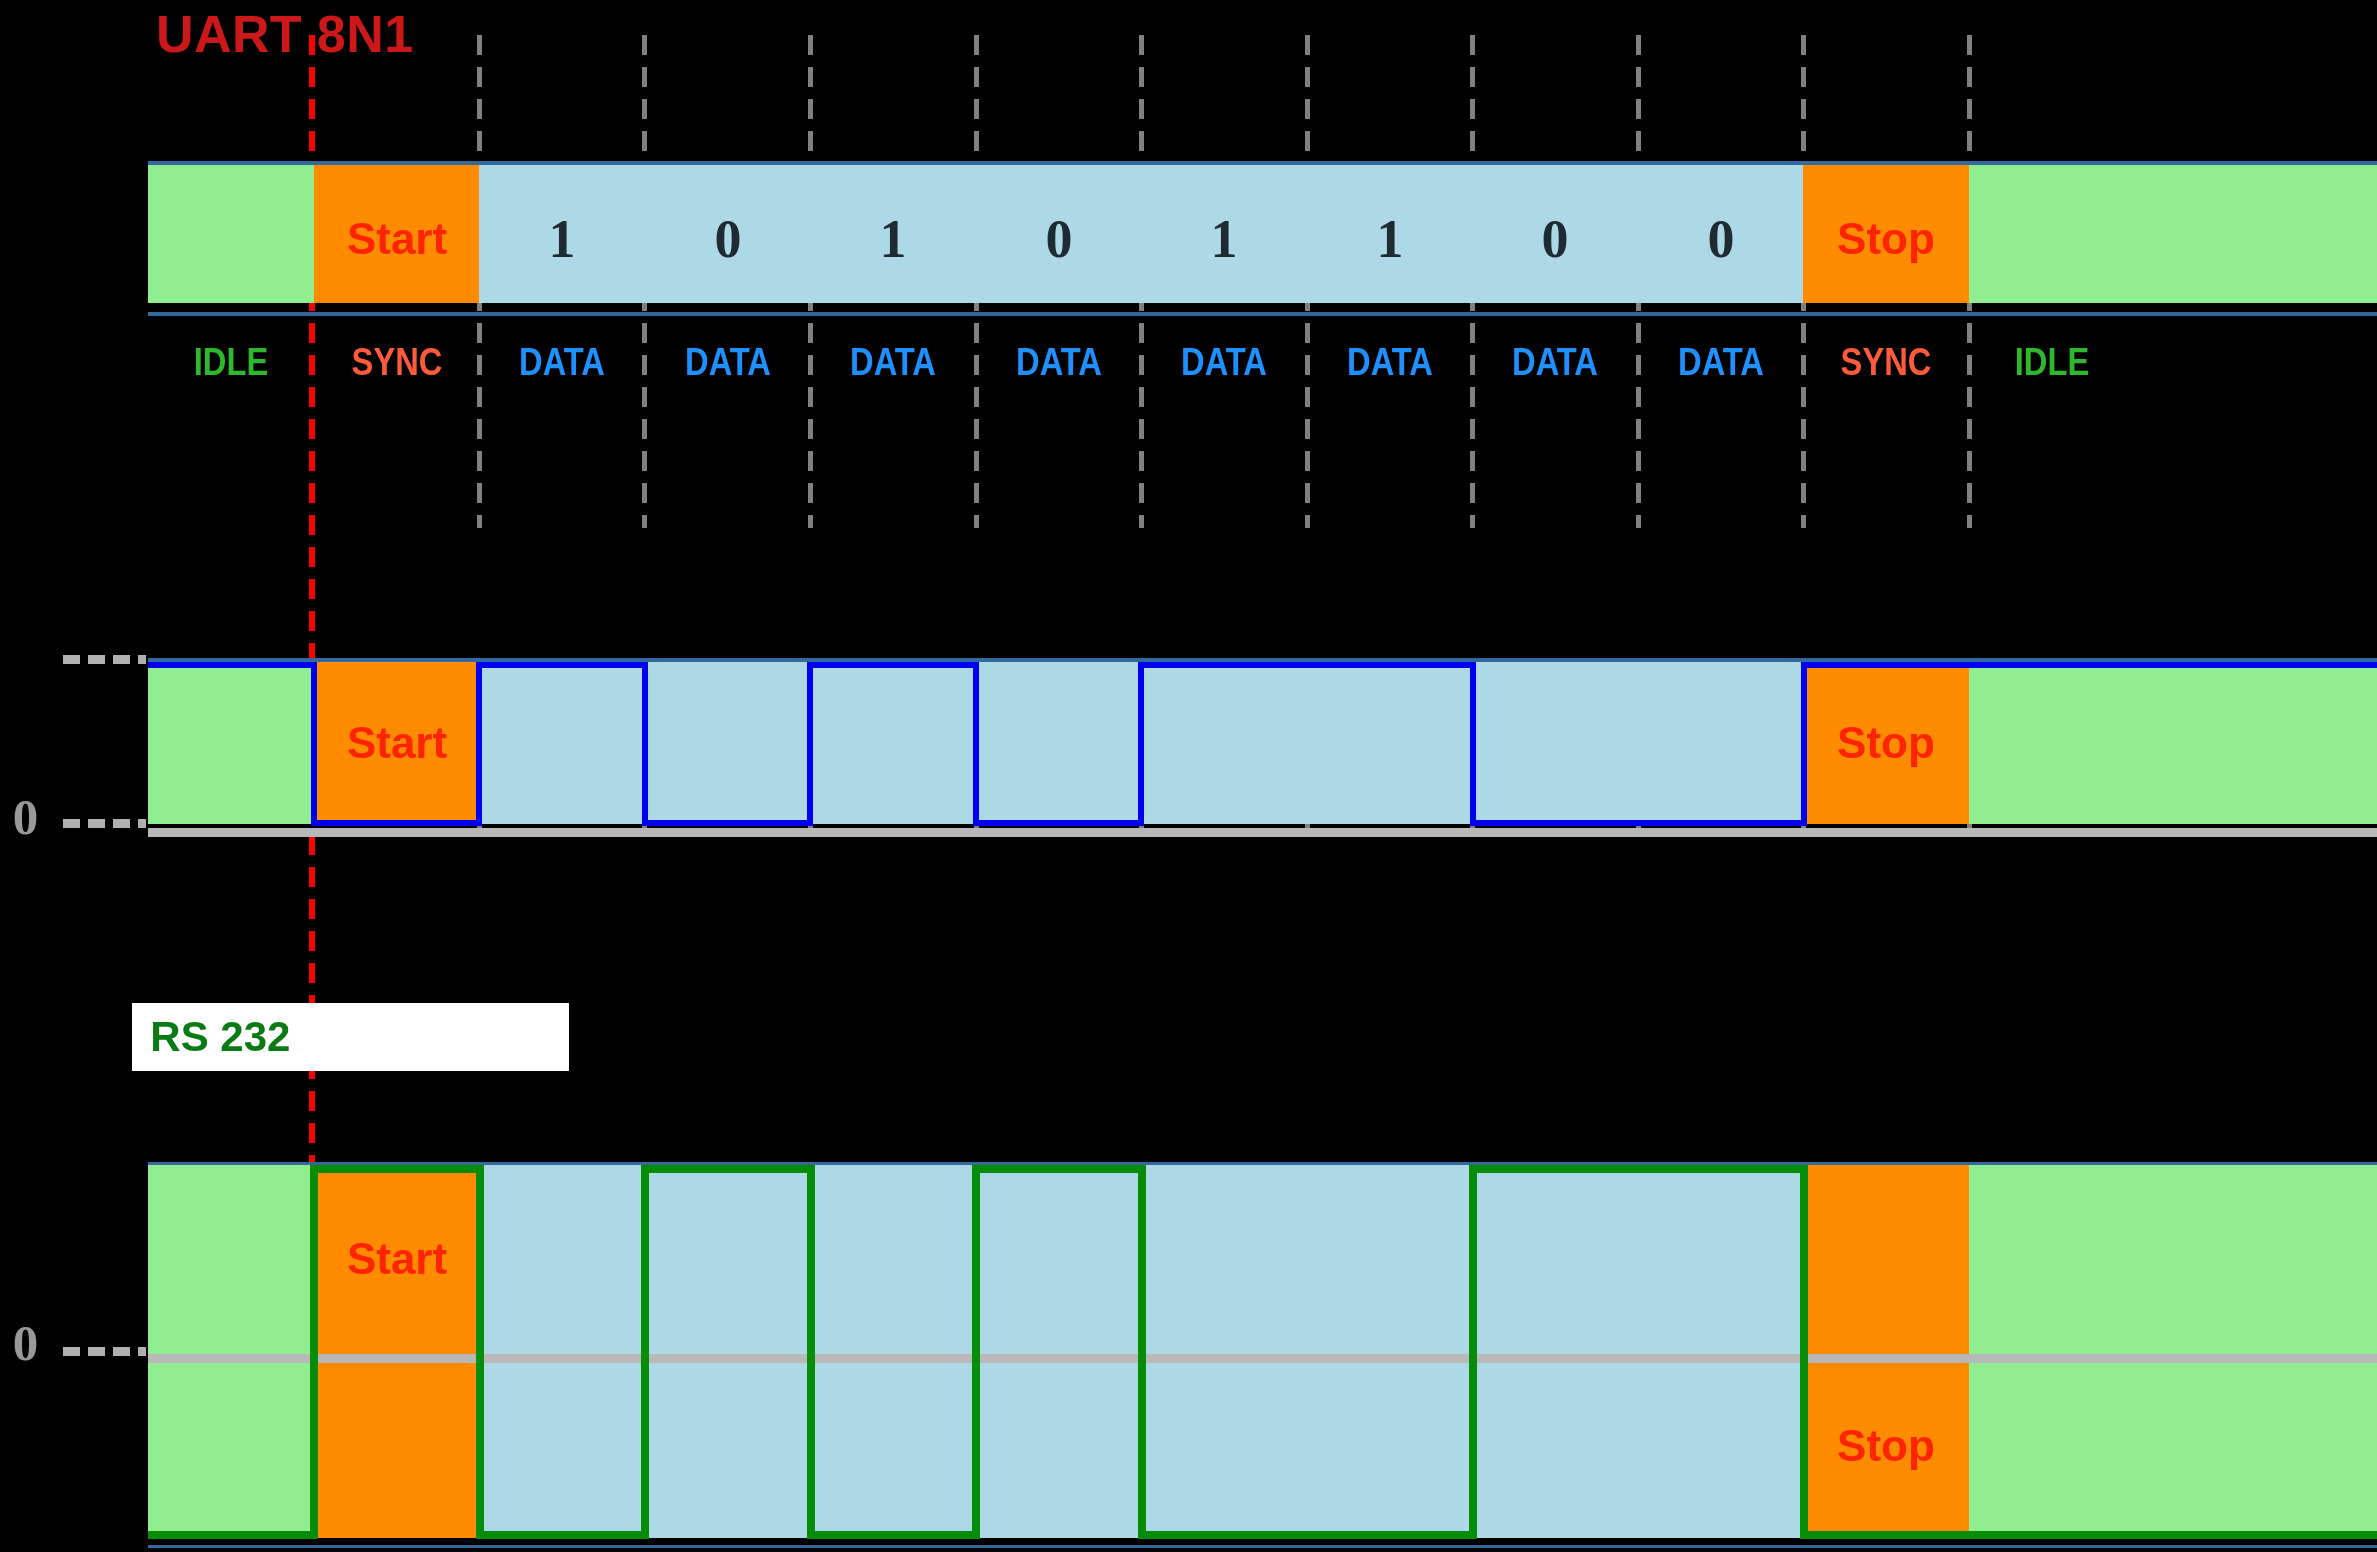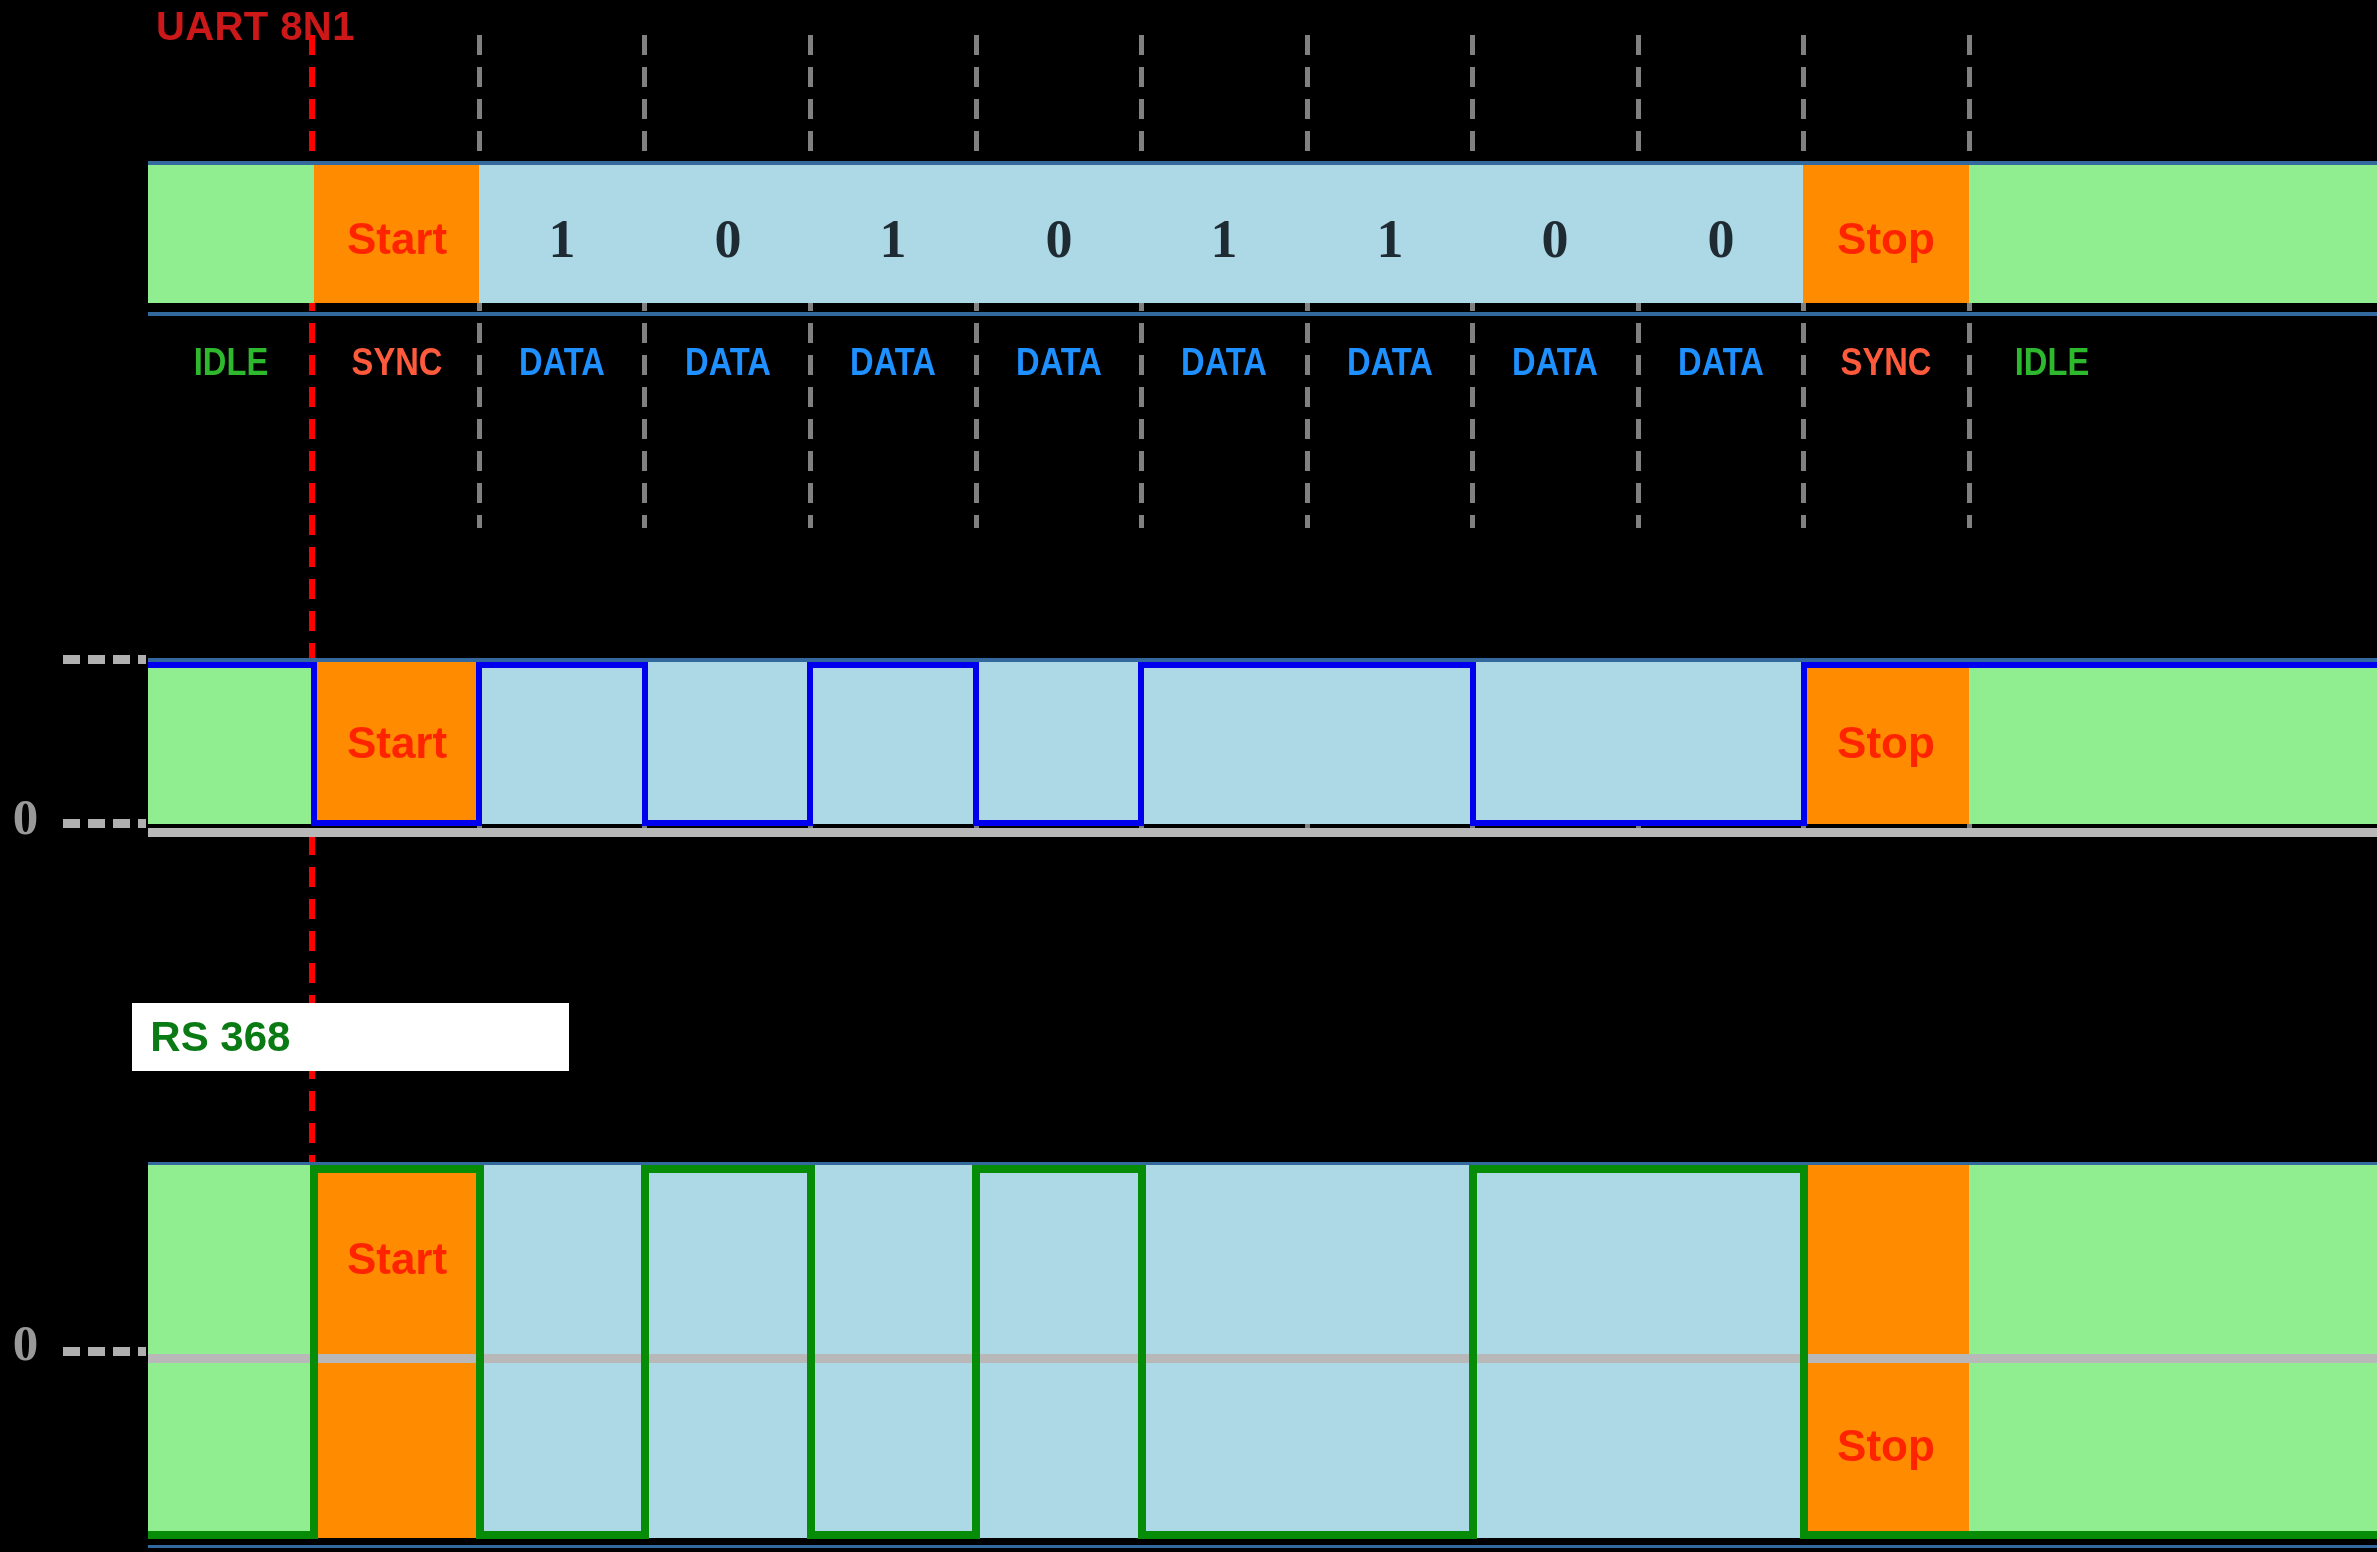--- a/index.html
+++ b/index.html
@@ -2,21 +2,21 @@
 <html style="font-size:11.3px"><head>
 <meta charset="utf-8">
 <style>
   html,body{margin:0;padding:0;background:#000;}
   body{width:2377px;height:1553px;position:relative;overflow:hidden;
        font-family:"Liberation Sans",sans-serif;}
 
   .stage{position:absolute;left:0;top:0;width:2377px;height:1553px;}
 
   
-  #title{position:absolute;left:156px;top:4.2px;font-size:40px;font-weight:bold;
+  #title{position:absolute;left:156px;top:4.2px;font-size:52px;font-weight:bold;
          color:#cc1818;letter-spacing:0.4px;white-space:nowrap;}
 
   
   .vline{position:absolute;width:5px;background:transparent;}
   .vline.gray{
      background-image:linear-gradient(to bottom,#808080 62%,rgba(0,0,0,0) 0%);
      background-size:5px 32px;background-repeat:repeat-y;}
   .vline.red{
      background-image:linear-gradient(to bottom,#ff0000 62%,rgba(0,0,0,0) 0%);
      background-size:6.3px 32px;background-repeat:repeat-y;width:9.2px;}
@@ -198,21 +198,21 @@
       <div class="stroke s-blue" style="left: 1655px; top: 0px; width: 166px; height: 6.3px;"></div>
       <div class="stroke s-blue" style="left: 1821px; top: 0px; width: 409px; height: 6.3px;"></div>
       <div class="lab-txt" style="left: 166px; width: 166px; height: 162px;">Start</div>
       <div class="lab-txt" style="left: 1655px; width: 166px; height: 162px;">Stop</div>
     </div>
   <div class="zero-dash" id="ttl-dash-hi" style="left:63px;top:655px;width:83px;"></div>
   <div class="zero-dash" id="ttl-dash-lo" style="left:63px;top:819px;width:83px;"></div>
   <div class="zero-lab" id="ttl-zero-lab" style="left:12.7px;top:788px;">0</div>
 
   <div class="namebox" id="name-rs">
-    <span>RS 368</span>
+    <span>RS 232</span>
   </div>
 
   <div id="band-rs">
 
   <div class="cell c-idle" style="left: 0px; top: 0px; width: 166px; height: 373px;"></div>
       <div class="cell c-sync" style="left: 166px; top: 0px; width: 166px; height: 373px;"></div>
       <div class="cell c-data" style="left: 331px; top: 0px; width: 166px; height: 373px;"></div>
       <div class="cell c-data" style="left: 497px; top: 0px; width: 166px; height: 373px;"></div>
       <div class="cell c-data" style="left: 662px; top: 0px; width: 166px; height: 373px;"></div>
       <div class="cell c-data" style="left: 828px; top: 0px; width: 166px; height: 373px;"></div>

